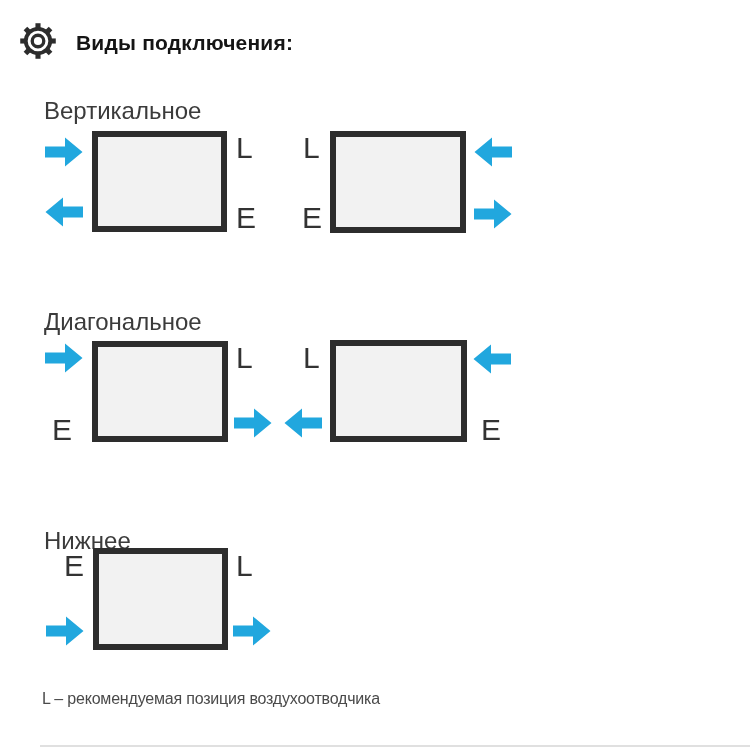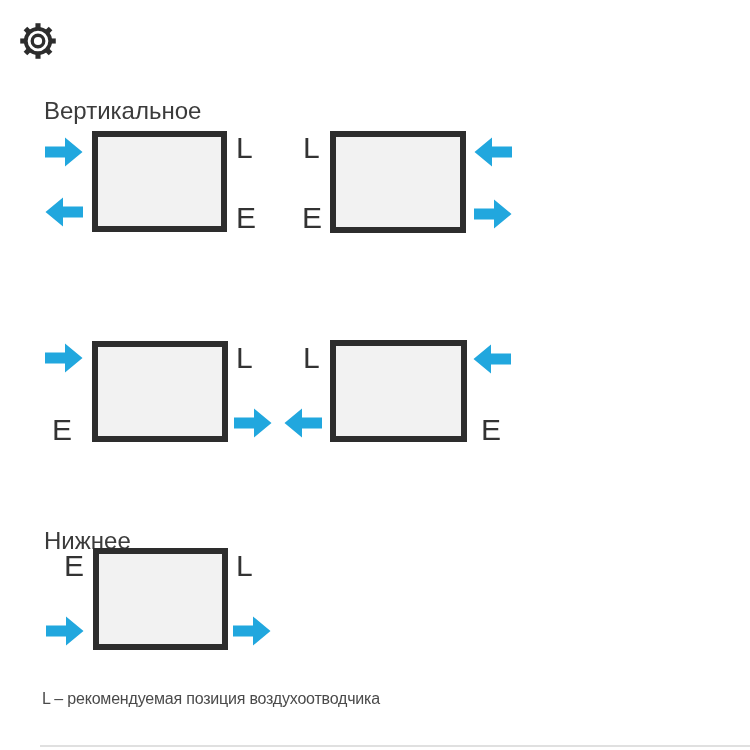--- a/index.html
+++ b/index.html
@@ -47,20 +47,21 @@
           <line x1="18" y1="29" x2="18" y2="34"></line>
           <line x1="18" y1="7" x2="18" y2="2"></line>
           <line x1="25.8" y1="25.8" x2="29.3" y2="29.3"></line>
           <line x1="10.2" y1="10.2" x2="6.7" y2="6.7"></line>
           <line x1="25.8" y1="10.2" x2="29.3" y2="6.7"></line>
           <line x1="10.2" y1="25.8" x2="6.7" y2="29.3"></line>
         </g>
       </g>
     </svg>
   </div>
+  <div class="hdr-title">Виды подключения:</div>
 
   <div class="sec-title s1">Вертикальное</div>
 
   <div class="rect r1d1"></div>
   <div class="arrow" style="left:45px;top:137px;">
     <svg viewBox="0 0 38 30">
         <polygon points="0,9.5 20,9.5 20,0.5 37.5,15 20,29.5 20,20.5 0,20.5" fill="currentColor"></polygon>
       </svg>
   </div>
   <div class="arrow" style="left:45px;top:197px;">
@@ -78,20 +79,21 @@
     <svg viewBox="0 0 38 30">
         <polygon points="38,9.5 18,9.5 18,0.5 0.5,15 18,29.5 18,20.5 38,20.5" fill="currentColor"></polygon>
       </svg>
   </div>
   <div class="arrow" style="left:474px;top:199px;">
     <svg viewBox="0 0 38 30">
         <polygon points="0,9.5 20,9.5 20,0.5 37.5,15 20,29.5 20,20.5 0,20.5" fill="currentColor"></polygon>
       </svg>
   </div>
 
+  <div class="sec-title s2">Диагональное</div>
 
   <div class="rect r2d1"></div>
   <div class="arrow" style="left:45px;top:343px;">
     <svg viewBox="0 0 38 30">
         <polygon points="0,9.5 20,9.5 20,0.5 37.5,15 20,29.5 20,20.5 0,20.5" fill="currentColor"></polygon>
       </svg>
   </div>
   <div class="pl" style="left:236px;top:343px;">L</div>
   <div class="pl" style="left:52px;top:415px;">E</div>
   <div class="arrow" style="left:234px;top:408px;">

